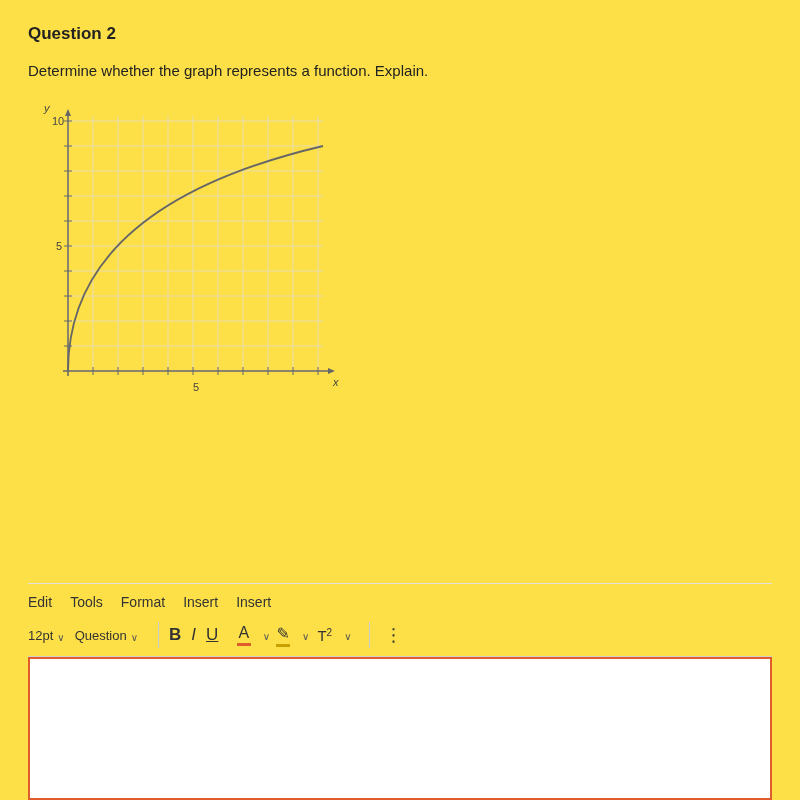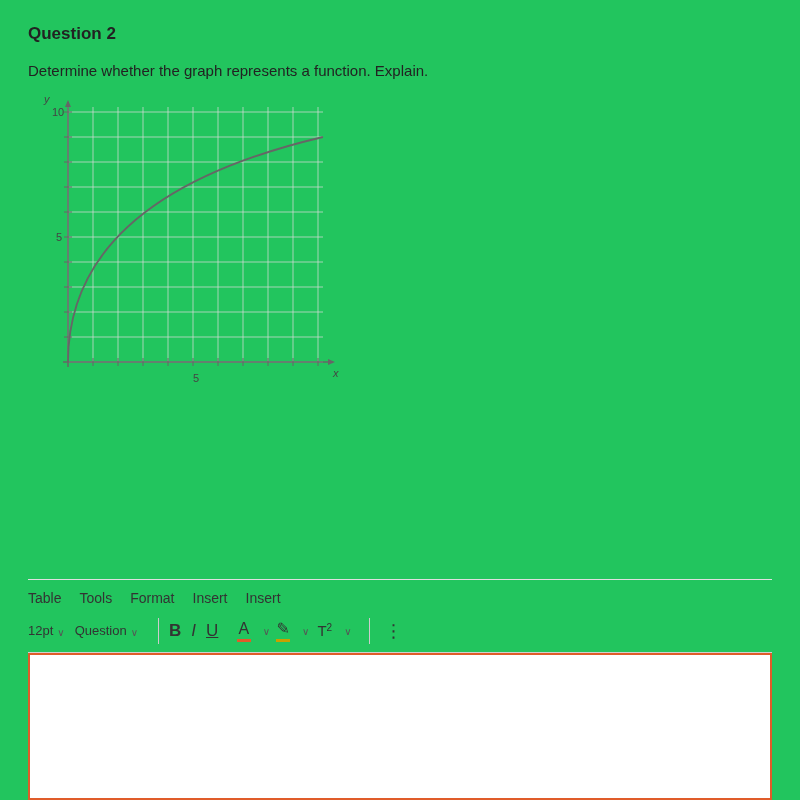--- a/index.html
+++ b/index.html
@@ -4,37 +4,37 @@
   <style>
     * { box-sizing: border-box; margin: 0; padding: 0; }
     body {
       background: #f0f0f0;
       font-family: Arial, sans-serif;
       width: 800px;
       height: 800px;
       overflow: hidden;
     }
     .page {
-      background: #22c55e;
+      background: #fde047;
       width: 800px;
       height: 800px;
       padding: 24px 28px 0 28px;
       display: flex;
       flex-direction: column;
     }
     .question-title {
       font-size: 17px;
       font-weight: 600;
       color: #222;
       margin-bottom: 18px;
     }
     .question-text {
       font-size: 15px;
       color: #222;
-      margin-bottom: 18px;
+      margin-bottom: 27px;
     }
     .graph-area {
       display: flex;
       justify-content: flex-start;
       margin-bottom: 28px;
       margin-left: 10px;
     }
     .graph-container {
       position: relative;
       width: 320px;
@@ -217,21 +217,21 @@
         <text x="295" y="280" font-size="11" fill="#444" font-style="italic">x</text>
 
         <path d="M 30 265 Q 30 100 285 40" fill="none" stroke="#666" stroke-width="1.8"></path>
       </svg>
     </div>
   </div>
 
   <div class="spacer"></div>
 
   <div class="menu-bar">
-    <span class="menu-item">Table</span>
+    <span class="menu-item">Edit</span>
     <span class="menu-item">Tools</span>
     <span class="menu-item">Format</span>
     <span class="menu-item">Insert</span>
     <span class="menu-item">Insert</span>
   </div>
 
   <div class="toolbar-bar">
     <div class="toolbar-dropdown">
       <span>12pt</span>
       <span class="chevron">∨</span>

